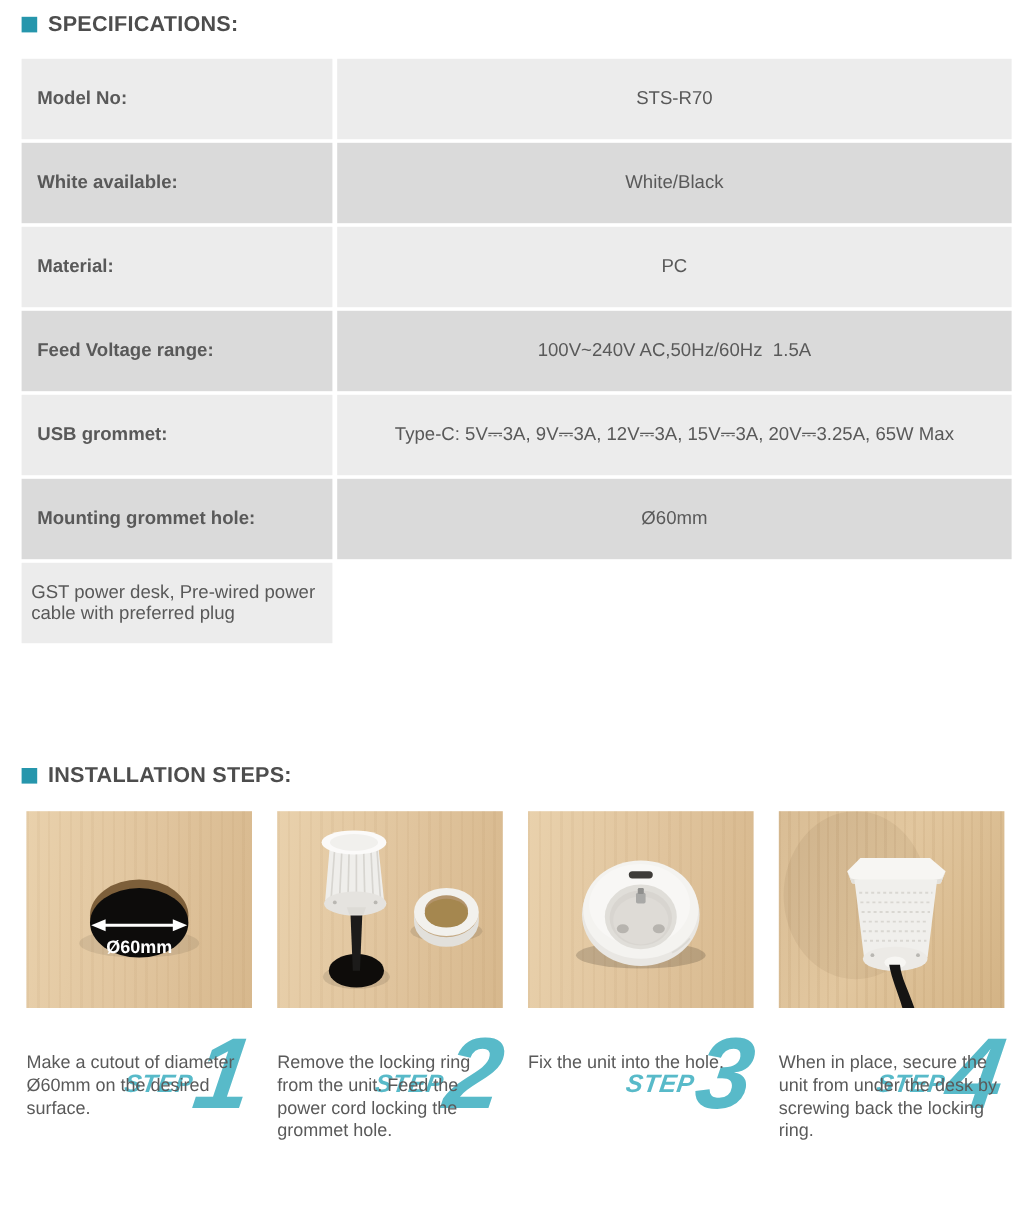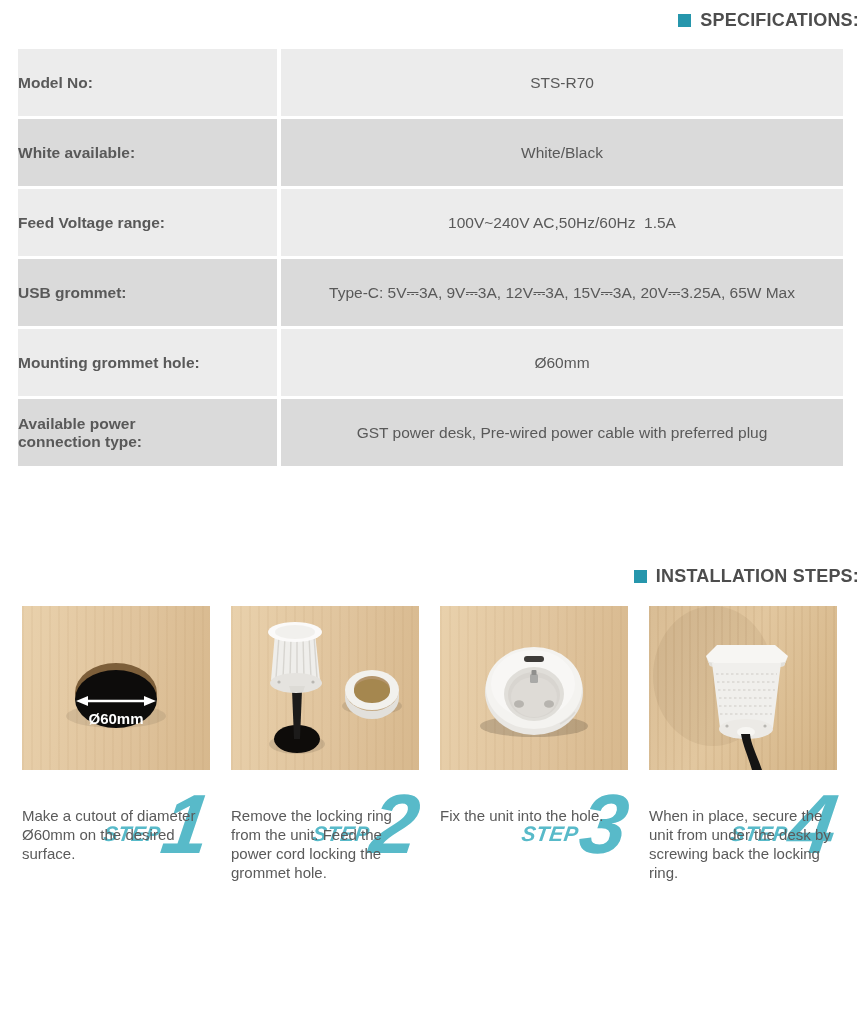--- a/index.html
+++ b/index.html
@@ -12,42 +12,41 @@
     overflow: hidden;
   }
   .page { padding-top: 10px; }
 
   
   .section-title {
     display: flex; align-items: center;
     margin-left: 18px;
     font-size: 18px; font-weight: bold; color: #4d4d4d;
     letter-spacing: 0.2px;
-    justify-content: flex-end;
   }
   .bullet {
     width: 13px; height: 13px; background: #2696ac;
     display: inline-block; margin-right: 9px; flex: 0 0 auto;
   }
 
   
   .spec-table {
     margin: 18px 16px 0 18px;
     width: 825px;
     display: flex; flex-direction: column; gap: 3px;
   }
   .spec-row {
     display: grid; grid-template-columns: 259px 562px; gap: 4px;
     min-height: 67px;
   }
   .spec-row:nth-child(odd)  .cell { background: #ececec; }
   .spec-row:nth-child(even) .cell { background: #dadada; }
   .cell { display: flex; align-items: center; }
   .spec-label {
-    font-weight: bold; font-size: 15.5px; color: #595959;
+    padding-left: 13px; font-weight: bold; font-size: 15.5px; color: #595959;
   }
   .spec-label .lbl { display: inline-block; }
   .spec-label .narrow { max-width: 165px; }
   .spec-value {
     justify-content: center; text-align: left;
     font-size: 15.5px; color: #595959; padding: 4px 8px;
     white-space: pre-wrap;
   }
 
   
@@ -110,40 +109,43 @@
         <div class="cell spec-value">STS-R70</div>
       </div>
       <div class="spec-row">
         <div class="cell spec-label">
             <span class="lbl">White available:</span>
           </div>
         <div class="cell spec-value">White/Black</div>
       </div>
       <div class="spec-row">
         <div class="cell spec-label">
+            <span class="lbl">Material:</span>
+          </div>
+        <div class="cell spec-value">PC</div>
+      </div>
+      <div class="spec-row">
+        <div class="cell spec-label">
             <span class="lbl">Feed Voltage range:</span>
           </div>
         <div class="cell spec-value">100V~240V AC,50Hz/60Hz  1.5A</div>
       </div>
       <div class="spec-row">
         <div class="cell spec-label">
             <span class="lbl">USB grommet:</span>
           </div>
         <div class="cell spec-value">Type-C: 5V⎓3A, 9V⎓3A, 12V⎓3A, 15V⎓3A, 20V⎓3.25A, 65W Max</div>
       </div>
       <div class="spec-row">
         <div class="cell spec-label">
             <span class="lbl">Mounting grommet hole:</span>
           </div>
         <div class="cell spec-value">Ø60mm</div>
       </div>
       <div class="spec-row">
-        <div class="cell spec-label">
-            <span class="lbl narrow">Available power connection type:</span>
-          </div>
         <div class="cell spec-value">GST power desk, Pre-wired power cable with preferred plug</div>
       </div>
     </div>
   </section>
 
   <section class="install-section">
     <h2 class="section-title">
       <span class="bullet"></span>
       <span>INSTALLATION STEPS:</span>
     </h2>

